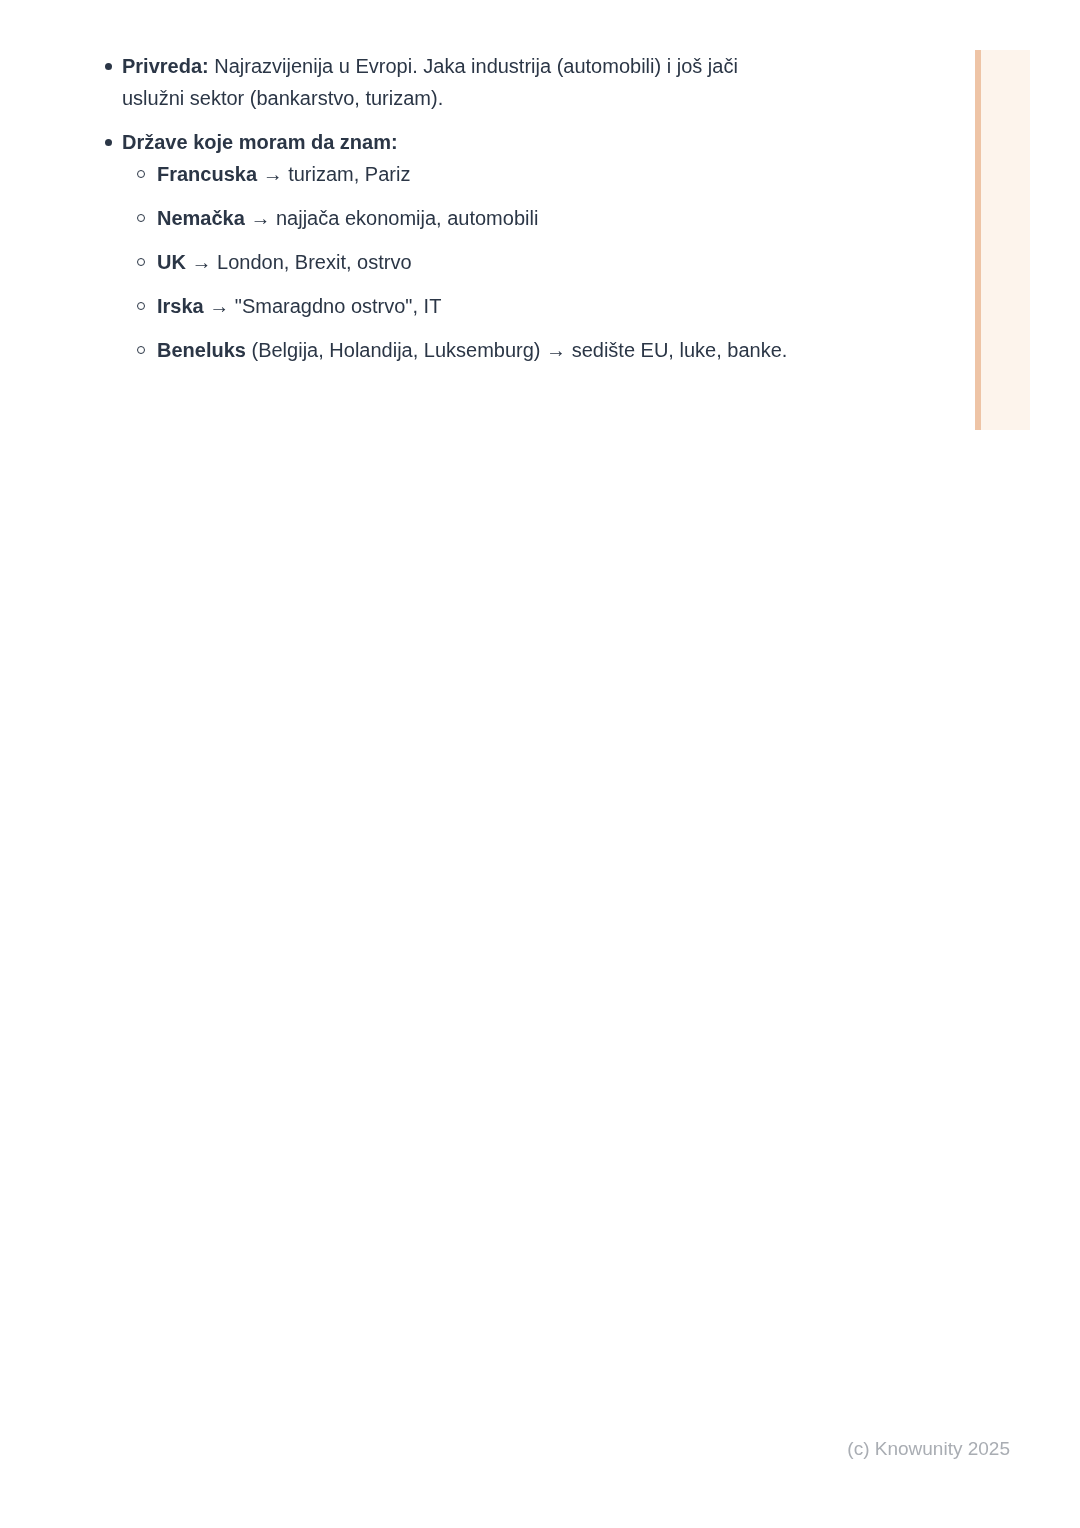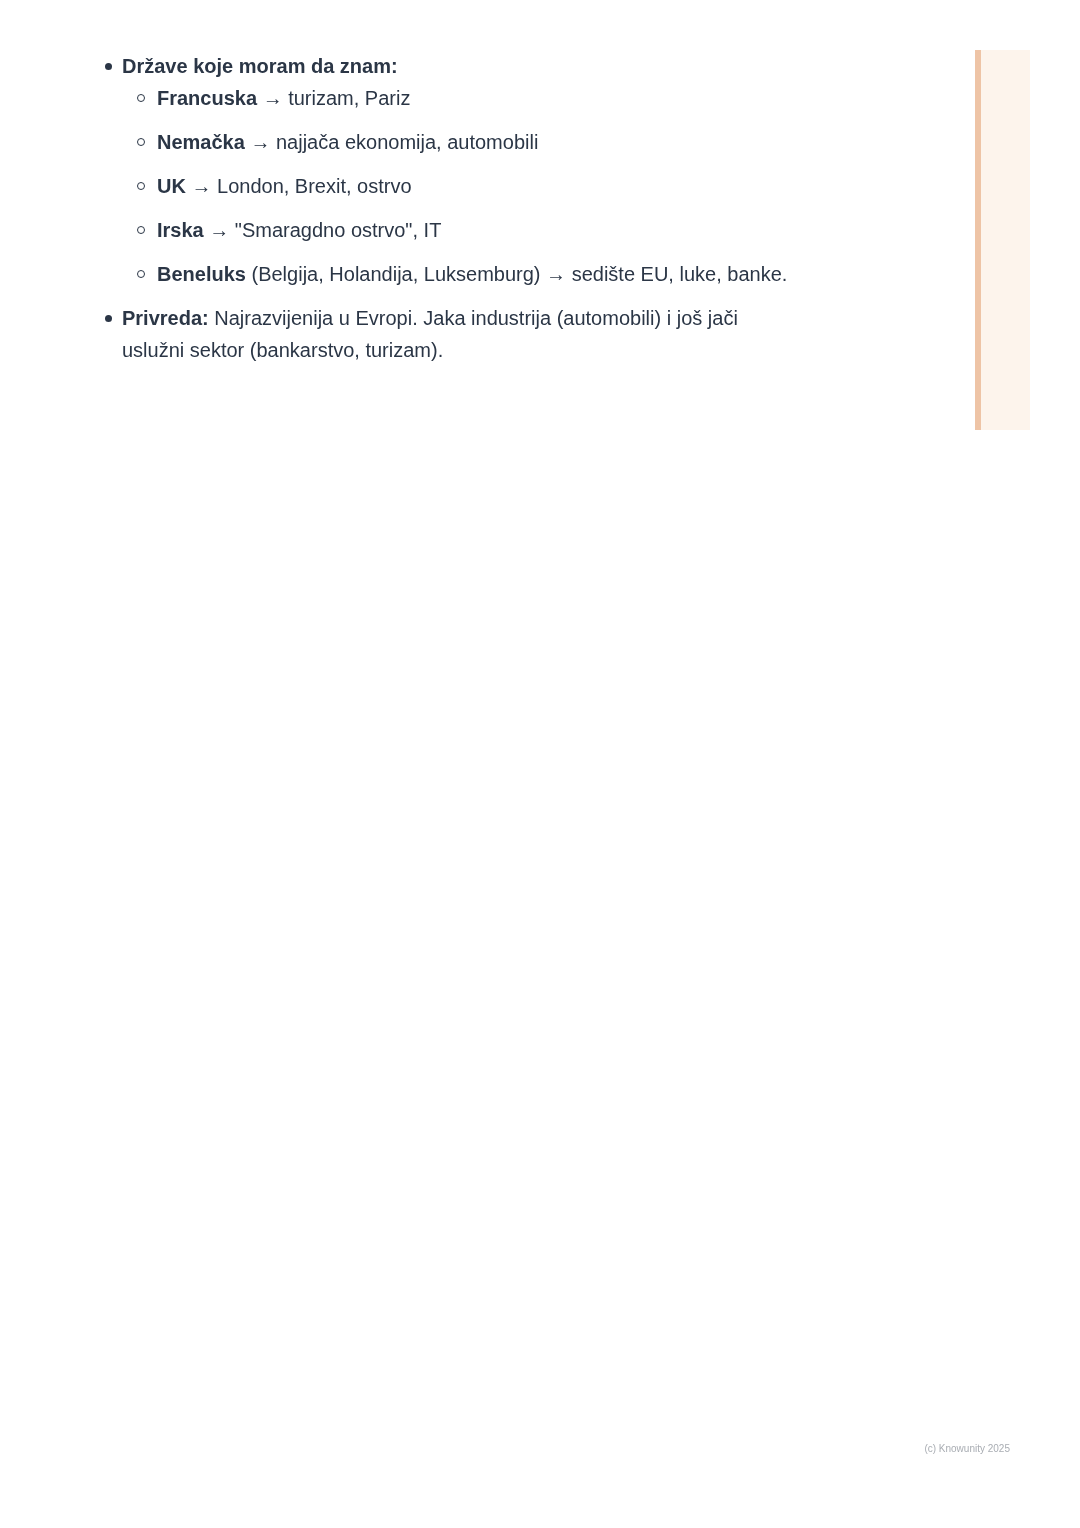--- a/index.html
+++ b/index.html
@@ -84,31 +84,36 @@
     top: 0;
     width: 49px;
     height: 100%;
     background: var(--accent-panel);
   }
 
   .footer {
     position: absolute;
     top: 1440px;
     right: 70px;
-    font-size: 10px;
+    font-size: 19px;
     line-height: 18px;
     color: var(--footer-text);
   }
 </style>
 </head>
 <body>
 
 <main class="page">
 
   <section class="content">
+
+    <div class="item">
+      <span class="dot"></span>
+      <p><strong>Privreda:</strong> <span>Najrazvijenija u Evropi. Jaka industrija (automobili) i još jači uslužni sektor (bankarstvo, turizam).</span></p>
+    </div>
 
     <div class="item">
       <span class="dot"></span>
       <p><strong>Države koje moram da znam:</strong></p>
 
       <div class="sub-list">
 
         <div class="sub-item">
           <span class="circle"></span>
           <p><strong>Francuska</strong> <span>→ turizam, Pariz</span></p>
@@ -130,25 +135,20 @@
         </div>
 
         <div class="sub-item">
           <span class="circle"></span>
           <p><strong>Beneluks</strong> <span>(Belgija, Holandija, Luksemburg) → sedište EU, luke, banke.</span></p>
         </div>
 
       </div>
     </div>
 
-    <div class="item">
-      <span class="dot"></span>
-      <p><strong>Privreda:</strong> <span>Najrazvijenija u Evropi. Jaka industrija (automobili) i još jači uslužni sektor (bankarstvo, turizam).</span></p>
-    </div>
-
   </section>
 
   <div class="accent-strip">
     <span class="line"></span>
     <span class="panel"></span>
   </div>
 
   <div class="footer">(c) Knowunity 2025</div>
 
 </main>

